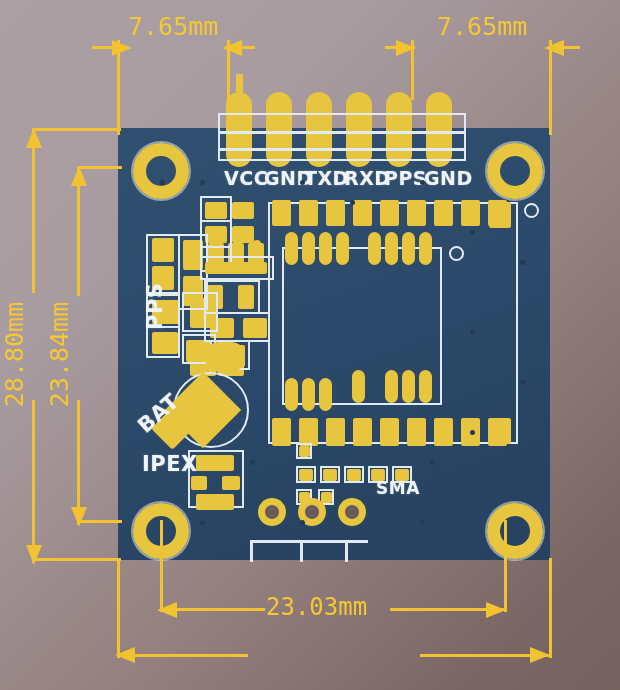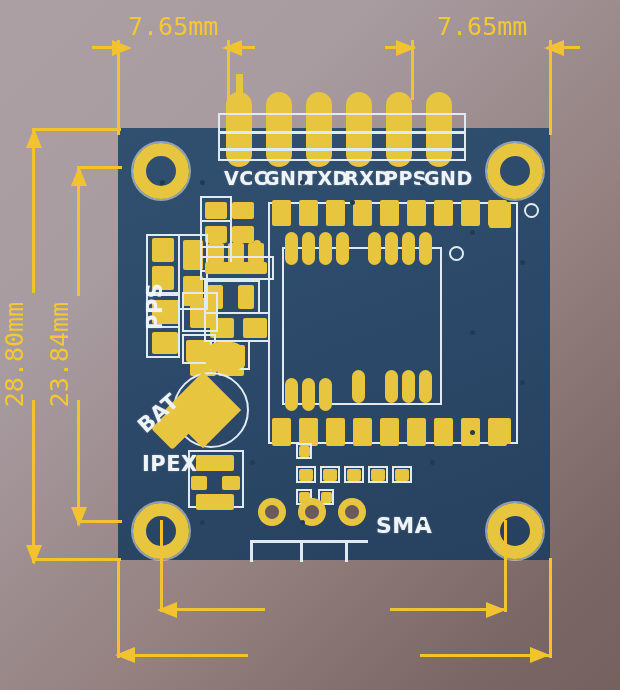--- a/index.html
+++ b/index.html
@@ -219,21 +219,21 @@
       </div>
       <div class="pad r" style="left: 489px; top: 202px; width: 22px; height: 26px;"></div>
       <div class="pad r" style="left: 489px; top: 418px; width: 22px; height: 26px;"></div>
       <div class="silkline" style="left: 250px; top: 540px; width: 3px; height: 22px;"></div>
       <div class="silkline" style="left: 300px; top: 540px; width: 3px; height: 22px;"></div>
       <div class="silkline" style="left: 345px; top: 540px; width: 3px; height: 22px;"></div>
       <div class="silkline" style="left: 250px; top: 540px; width: 118px; height: 3px;"></div>
       <div class="silktxt" style="left: 143px; top: 330px; font-size: 21px; transform: rotate(-90deg); transform-origin: left top;">PPS</div>
       <div class="silktxt" style="left: 133px; top: 420px; font-size: 21px; transform: rotate(-42deg); transform-origin: left top;">BAT</div>
       <div class="silktxt" style="left: 142px; top: 452px; font-size: 21px;">IPEX</div>
-      <div class="silktxt" style="left: 376px; top: 513px; font-size: 22px;">SMA</div>
+      <div class="silktxt" style="left: 376px; top: 478px; font-size: 17px;">SMA</div>
       <div class="via" style="left: 200px; top: 180px; width: 5px; height: 5px;"></div>
       <div class="via" style="left: 300px; top: 180px; width: 5px; height: 5px;"></div>
       <div class="via" style="left: 420px; top: 180px; width: 5px; height: 5px;"></div>
       <div class="via" style="left: 470px; top: 230px; width: 5px; height: 5px;"></div>
       <div class="via" style="left: 470px; top: 330px; width: 5px; height: 5px;"></div>
       <div class="via" style="left: 470px; top: 430px; width: 5px; height: 5px;"></div>
       <div class="via" style="left: 200px; top: 520px; width: 5px; height: 5px;"></div>
       <div class="via" style="left: 300px; top: 520px; width: 5px; height: 5px;"></div>
       <div class="via" style="left: 420px; top: 520px; width: 5px; height: 5px;"></div>
       <div class="via" style="left: 160px; top: 180px; width: 5px; height: 5px;"></div>
@@ -247,20 +247,21 @@
   <div id="dims">
 
     <div class="dimtxt" style="left:128px; top:12px; font-size:25px;">7.65mm</div>
 
     <div class="dimtxt" style="left:437px; top:12px; font-size:25px;">7.65mm</div>
 
     <div class="dimtxt" style="left:-38px; top:340px; font-size:25px; transform:rotate(-90deg); transform-origin:center;">28.80mm</div>
 
     <div class="dimtxt" style="left:7px; top:340px; font-size:25px; transform:rotate(-90deg); transform-origin:center;">23.84mm</div>
 
+    <div class="dimtxt" style="left:266px; top:593px; font-size:24px;">23.03mm</div>
 
   <div class="dl dlv" style="left: 117px; top: 40px; width: 3px; height: 95px;"></div>
       <div class="dl dlv" style="left: 227px; top: 40px; width: 3px; height: 60px;"></div>
       <div class="dl dlv" style="left: 411px; top: 40px; width: 3px; height: 60px;"></div>
       <div class="dl dlv" style="left: 549px; top: 40px; width: 3px; height: 95px;"></div>
       <div class="dl dlh" style="left: 92px; top: 46px; width: 30px; height: 3px;"></div>
       <div class="arw right" style="left: 112px; top: 40px;"></div>
       <div class="dl dlh" style="left: 225px; top: 46px; width: 30px; height: 3px;"></div>
       <div class="arw left" style="left: 222px; top: 40px;"></div>
       <div class="dl dlh" style="left: 385px; top: 46px; width: 30px; height: 3px;"></div>

